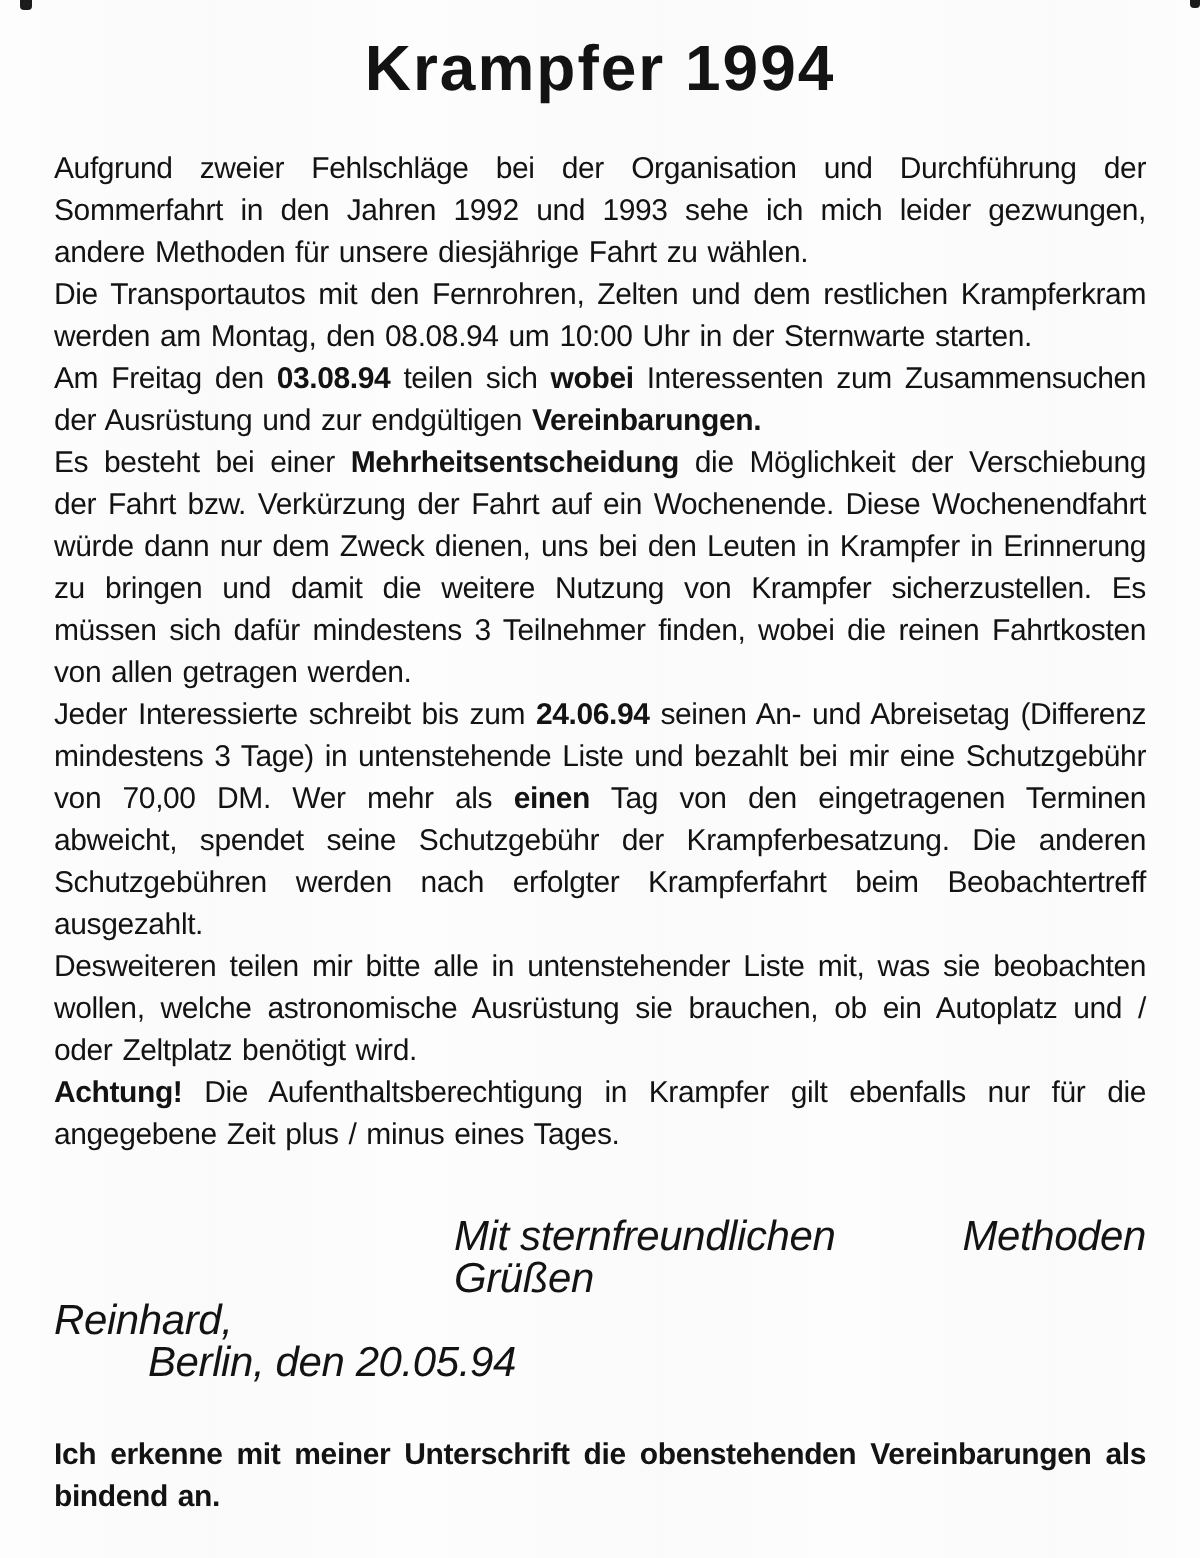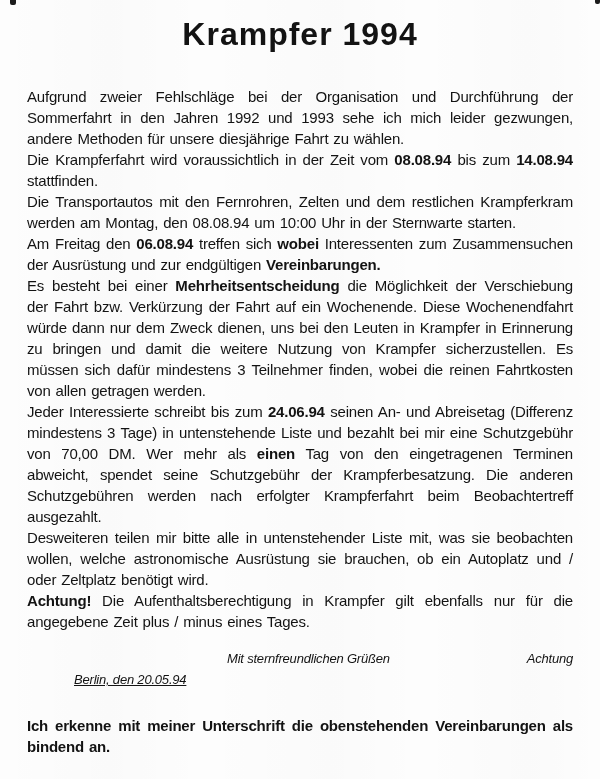--- a/index.html
+++ b/index.html
@@ -26,44 +26,44 @@
     left: 27px; right: 27px; top: 0;
   }
   .doc-title {
     margin: 16px 0 0 0;
     text-align: center;
     font-size: 32px;
     line-height: 36px;
     font-weight: 700;
     letter-spacing: 1px;
   }
-  .body-block { margin-top: 34px; }
+  .body-block { margin-top: 22px; }
   .para {
     margin: 0;
     font-size: 15px;
     line-height: 21px;
     text-align: justify;
     letter-spacing: -0.2px;
     word-spacing: 1px;
   }
   .para.italic { font-style: italic; }
   .para b, .agreement { font-weight: 700; }
   .closing {
-    margin-top: 16px;
+    margin-top: 30px;
     font-style: italic;
-    font-size: 13px;
+    font-size: 21px;
     line-height: 21px;
     letter-spacing: -0.2px;
   }
   .closing-line1 {
     display: flex;
     justify-content: space-between;
     padding-left: 200px;
   }
-  .closing-line3 { padding-left: 47px; text-decoration: underline; }
+  .closing-line3 { padding-left: 47px; }
   .agreement {
     margin-top: 25px;
     font-size: 15px;
     line-height: 21px;
     text-align: justify;
     letter-spacing: -0.2px;
     word-spacing: 1px;
   }
   .speck { position: absolute; background: #1c1c1c; }
   .speck-tl { left: 10px; top: 0; width: 6px; height: 5px; border-radius: 0 0 2px 2px; }
@@ -74,32 +74,32 @@
 
 <div class="page">
   <div class="speck speck-tl"></div>
   <div class="speck speck-tr"></div>
 
   <div class="content">
     <h1 class="doc-title">Krampfer 1994</h1>
 
     <div class="body-block">
         <p class="para"><span>Aufgrund zweier Fehlschläge bei der Organisation und Durchführung der Sommerfahrt in den Jahren 1992 und 1993 sehe ich mich leider gezwungen, andere Methoden für unsere diesjährige Fahrt zu wählen.</span></p>
-        <p class="para"><span>Die Krampferfahrt wird voraussichtlich in der Zeit vom </span><b>08.08.94</b><span> bis zum </span><b>14.08.94</b><span> stattfinden.</span></p>
         <p class="para"><span>Die Transportautos mit den Fernrohren, Zelten und dem restlichen Krampferkram werden am Montag, den 08.08.94 um 10:00 Uhr in der Sternwarte starten.</span></p>
-        <p class="para"><span>Am Freitag den </span><b>06.08.94</b><span> treffen sich </span><b>wobei</b><span> Interessenten zum Zusammensuchen der Ausrüstung und zur endgültigen </span><b>Vereinbarungen.</b></p>
+        <p class="para"><span>Am Freitag den </span><b>03.08.94</b><span> teilen sich </span><b>wobei</b><span> Interessenten zum Zusammensuchen der Ausrüstung und zur endgültigen </span><b>Vereinbarungen.</b></p>
         <p class="para"><span>Es besteht bei einer </span><b>Mehrheitsentscheidung</b><span> die Möglichkeit der Verschiebung der Fahrt bzw. Verkürzung der Fahrt auf ein Wochenende. Diese Wochenendfahrt würde dann nur dem Zweck dienen, uns bei den Leuten in Krampfer in Erinnerung zu bringen und damit die weitere Nutzung von Krampfer sicherzustellen. Es müssen sich dafür mindestens 3 Teilnehmer finden, wobei die reinen Fahrtkosten von allen getragen werden.</span></p>
         <p class="para"><span>Jeder Interessierte schreibt bis zum </span><b>24.06.94</b><span> seinen An- und Abreisetag (Differenz mindestens 3 Tage) in untenstehende Liste und bezahlt bei mir eine Schutzgebühr von 70,00 DM. Wer mehr als </span><b>einen</b><span> Tag von den eingetragenen Terminen abweicht, spendet seine Schutzgebühr der Krampferbesatzung. Die anderen Schutzgebühren werden nach erfolgter Krampferfahrt beim Beobachtertreff ausgezahlt.</span></p>
         <p class="para"><span>Desweiteren teilen mir bitte alle in untenstehender Liste mit, was sie beobachten wollen, welche astronomische Ausrüstung sie brauchen, ob ein Autoplatz und / oder Zeltplatz benötigt wird.</span></p>
         <p class="para"><b>Achtung!</b><span> Die Aufenthaltsberechtigung in Krampfer gilt ebenfalls nur für die angegebene Zeit plus / minus eines Tages.</span></p>
       </div>
 
     <div class="closing">
       <div class="closing-line1">
         <span>Mit sternfreundlichen Grüßen</span>
-        <span>Achtung</span>
+        <span>Methoden</span>
       </div>
+      <div class="closing-line2">Reinhard,</div>
       <div class="closing-line3">Berlin, den 20.05.94</div>
     </div>
 
     <p class="agreement">Ich erkenne mit meiner Unterschrift die obenstehenden Vereinbarungen als bindend an.</p>
   </div>
 </div>
 
 </body></html>

